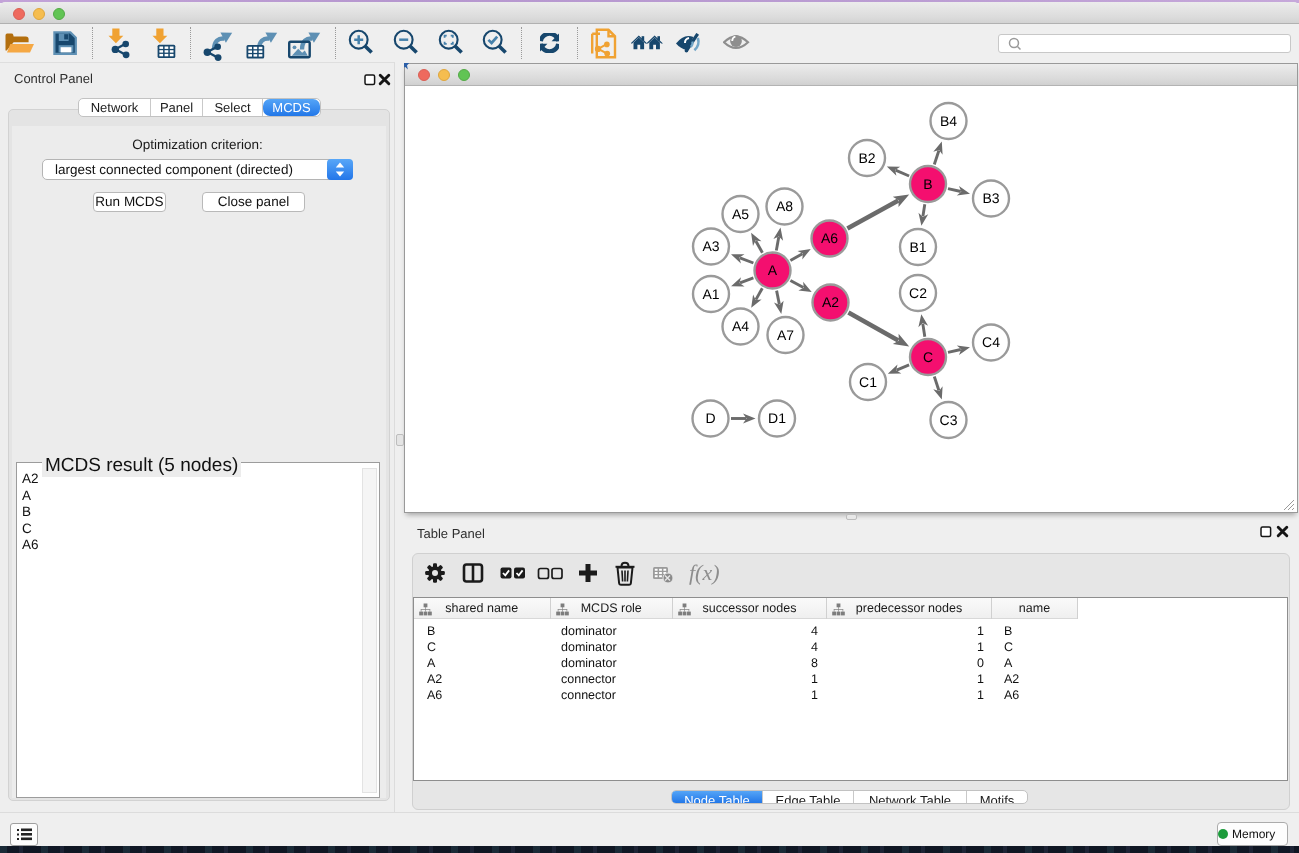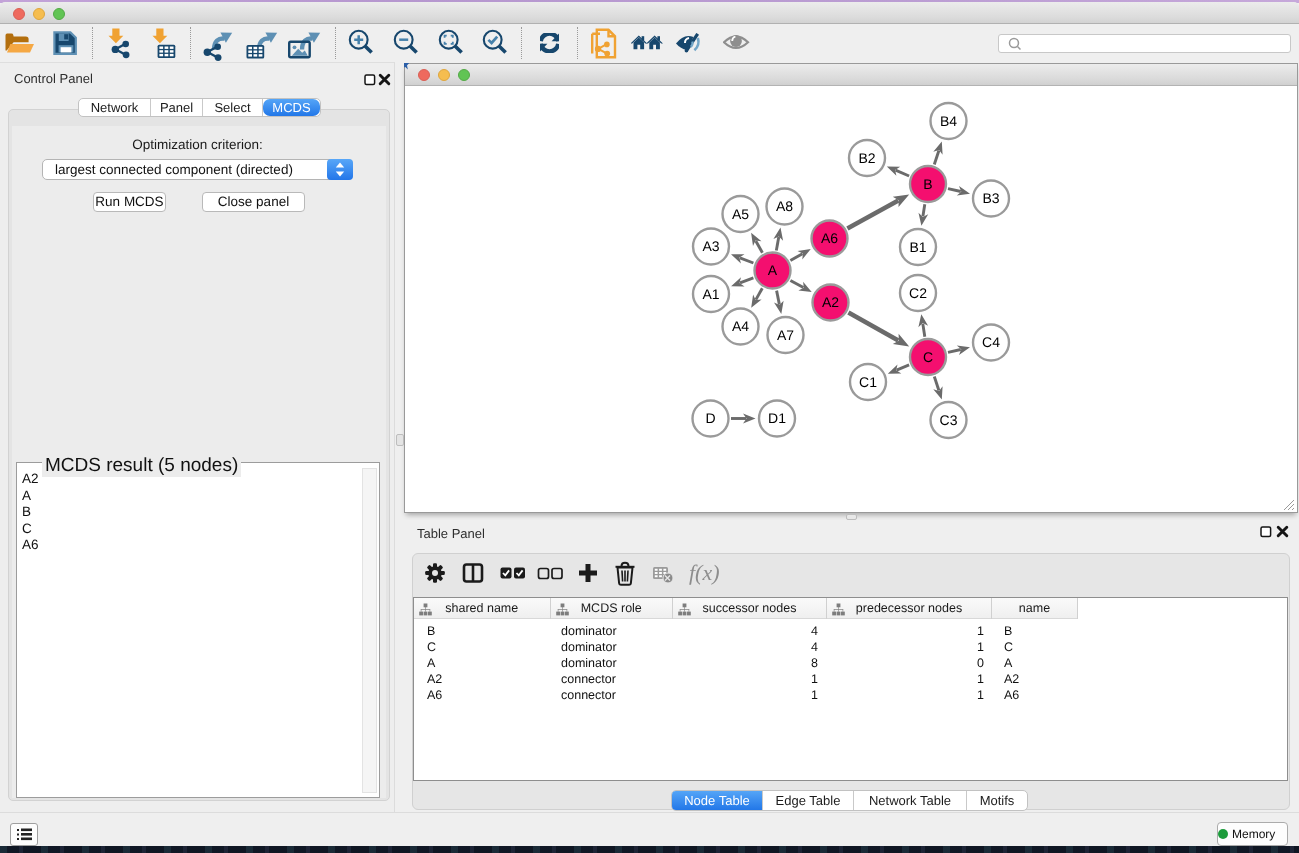--- a/index.html
+++ b/index.html
@@ -53,21 +53,21 @@
   #tpTitle { position:absolute; left:12px; top:6px; font-size:13px; color:#2e2e2e; }
   #tpPane { position:absolute; left:7px; top:33px; width:878px; height:257px;
     background:#e6e6e6; border:1px solid #d0d0d0; border-radius:6px; }
   #tbl { position:absolute; left:8px; top:77px; width:875px; height:184px; background:#fff; border:1px solid #8e8e8e; }
   #thead { position:absolute; left:0; top:0; height:21px; background:linear-gradient(#fafafa,#efefef);
     border-bottom:1px solid #d8d8d8; }
   .th { position:absolute; top:0; height:21px; border-right:1px solid #d0d0d0; font-size:12.5px; color:#1a1a1a;
     text-align:center; line-height:21px; }
   .hicon { position:absolute; left:5px; top:4px; }
   .td { position:absolute; font-size:12.5px; color:#111; line-height:16px; }
-  #btabs { position:absolute; left:266px; top:270px; height:21px; display:flex;
+  #btabs { position:absolute; left:266px; top:270px; height:14px; display:flex;
     border:1px solid #c2c2c2; border-radius:5px; background:#fff; overflow:hidden; }
   
   #statusbar { left:0; top:812px; width:1299px; height:34px; background:#efefef; border-top:1px solid #dcdcdc; }
   #listbtn { position:absolute; left:10px; top:10px; width:28px; height:23px; background:#fdfdfd;
     border:1px solid #9f9f9f; border-radius:3px; }
   #membtn { position:absolute; right:11px; top:9px; width:71px; height:24px; background:#fdfdfd;
     border:1px solid #ababab; border-radius:4px; font-size:12px; color:#111; line-height:22px; text-align:left; }
 </style>
 </head>
 <body>

